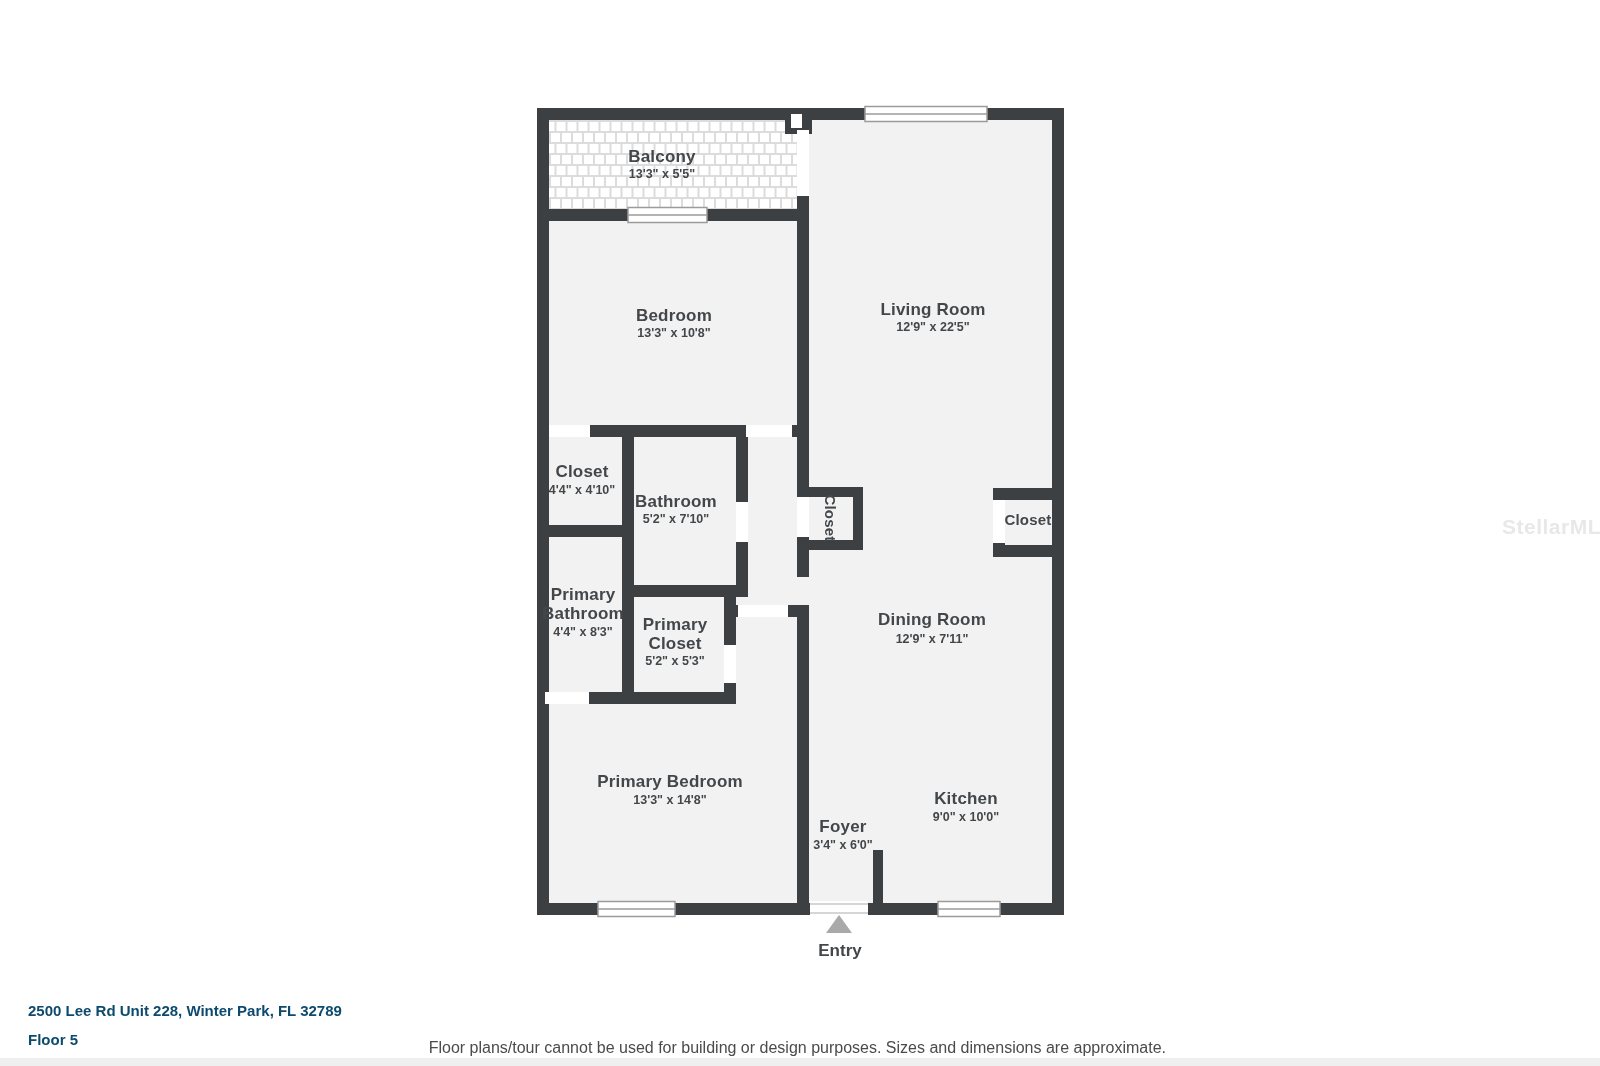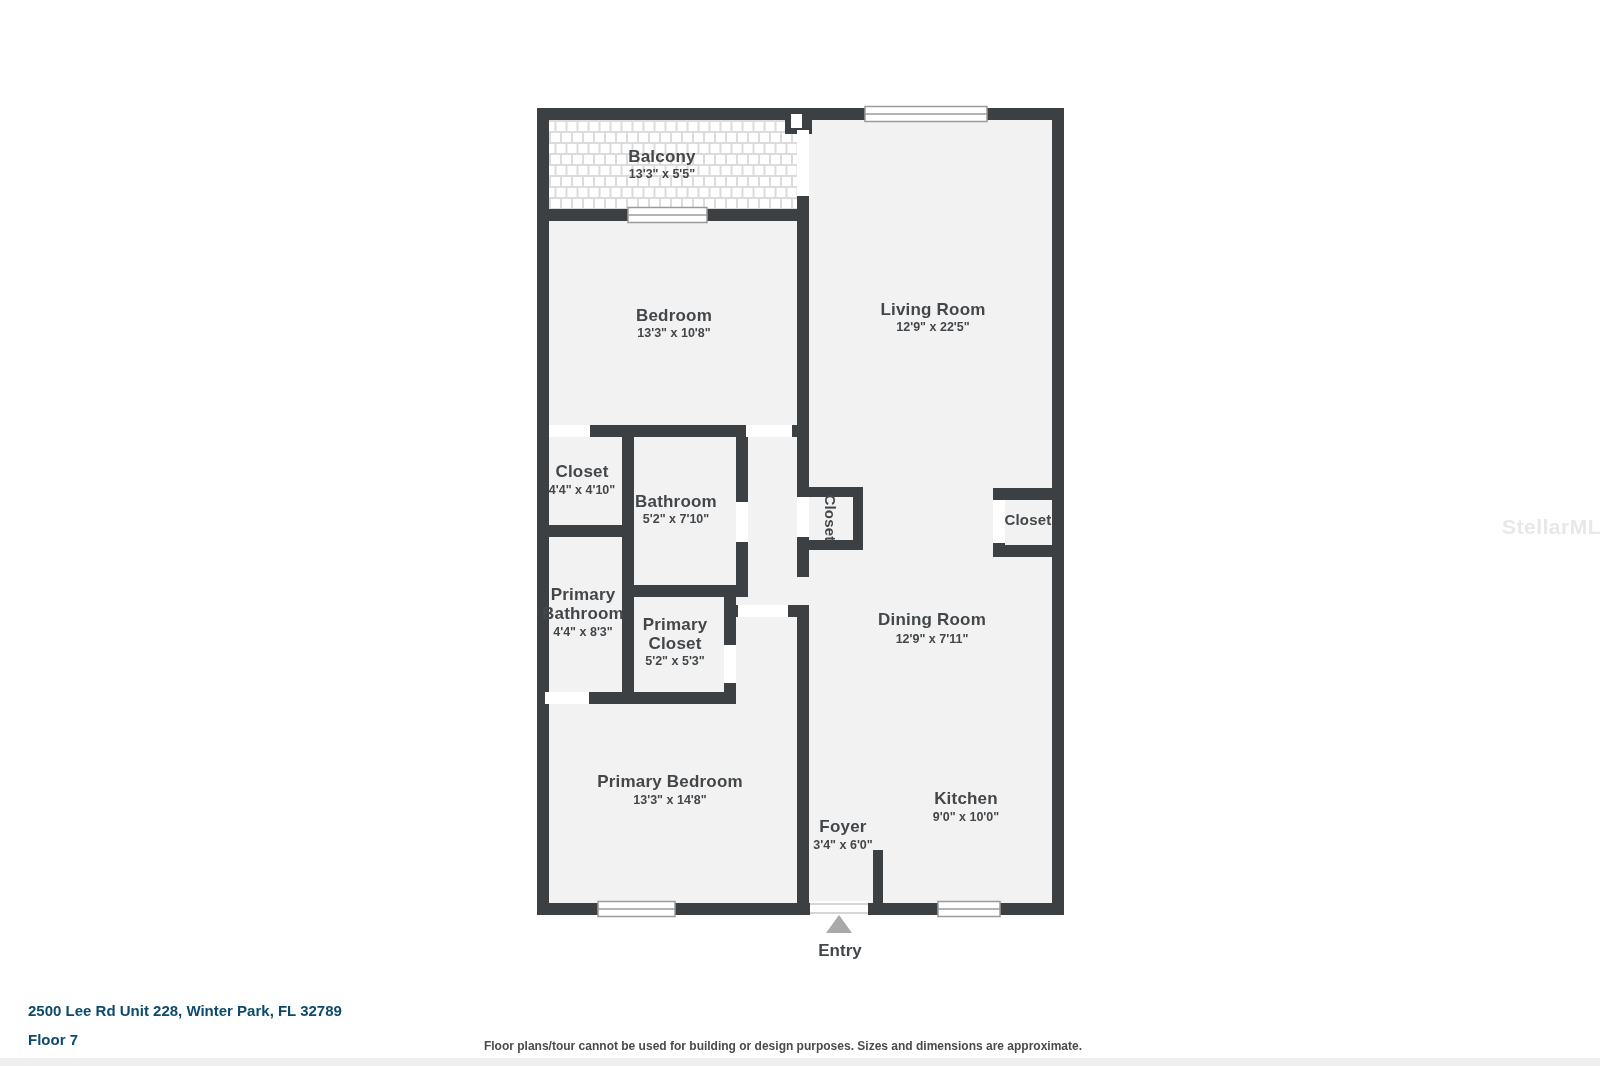--- a/index.html
+++ b/index.html
@@ -19,21 +19,21 @@
   .closet-name{font-size:15px;letter-spacing:.2px;}
   .entry-label{font-size:17px;}
   .footer-line{
     position:absolute;left:28px;color:#0c4a6e;
     font-size:15px;font-weight:700;white-space:nowrap;
   }
   .footer-address{top:1002px;}
   .footer-floor{top:1031px;}
   .footer-disclaimer{
     position:absolute;left:400px;top:1039px;width:766px;
-    text-align:center;color:#4b4b4b;font-size:12px;font-weight:700;white-space:nowrap;
+    text-align:right;color:#4b4b4b;font-size:16px;font-weight:400;white-space:nowrap;
   }
   .bottom-strip{
     position:absolute;left:0;top:1058px;width:1600px;height:8px;background:#efefef;
   }
   .watermark{
     position:absolute;left:1502px;top:515px;
     color:#e8e8e8;font-size:21px;font-weight:600;letter-spacing:.5px;white-space:nowrap;
   }
 </style>
 </head>
@@ -165,16 +165,16 @@
     <text class="room-name" x="966" y="804">Kitchen</text>
     <text class="room-dims" x="966" y="821">9'0" x 10'0"</text>
 
     <text class="entry-label" x="840" y="956">Entry</text>
   </g>
 </svg>
 
 <div class="watermark">StellarMLS</div>
 
 <div class="footer-line footer-address">2500 Lee Rd Unit 228, Winter Park, FL 32789</div>
-<div class="footer-line footer-floor">Floor 7</div>
+<div class="footer-line footer-floor">Floor 5</div>
 <div class="footer-disclaimer">Floor plans/tour cannot be used for building or design purposes. Sizes and dimensions are approximate.</div>
 <div class="bottom-strip"></div>
 </div>
 
 </body></html>

